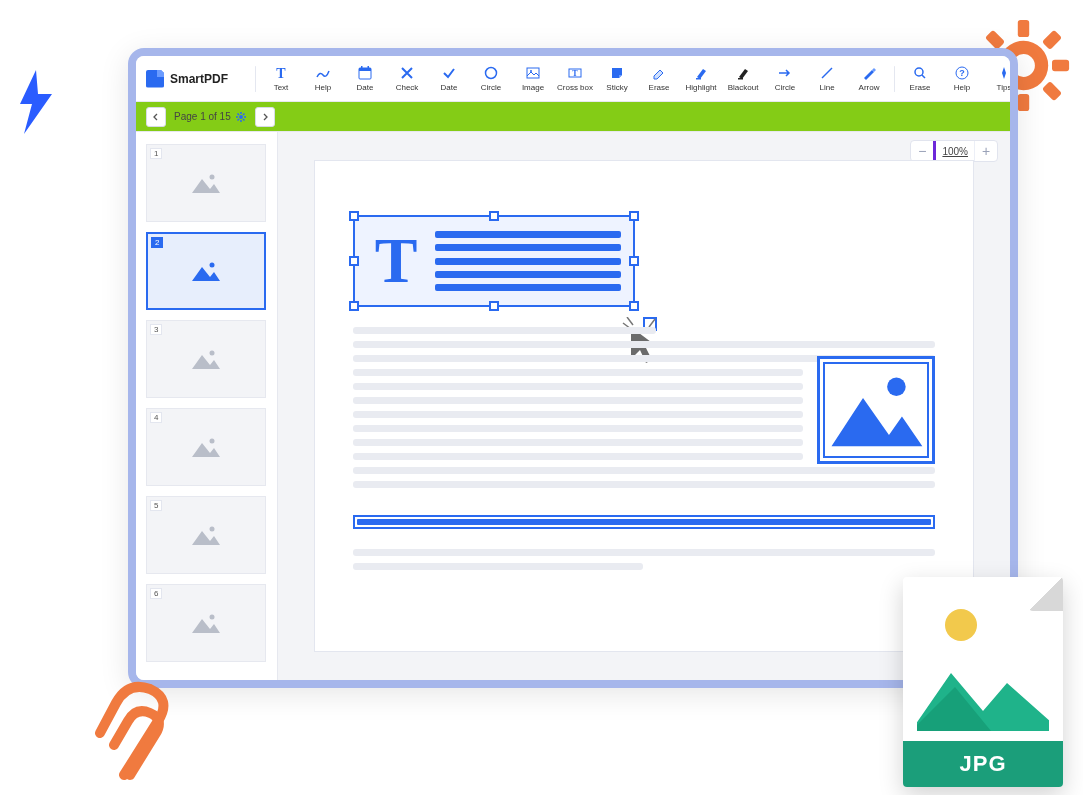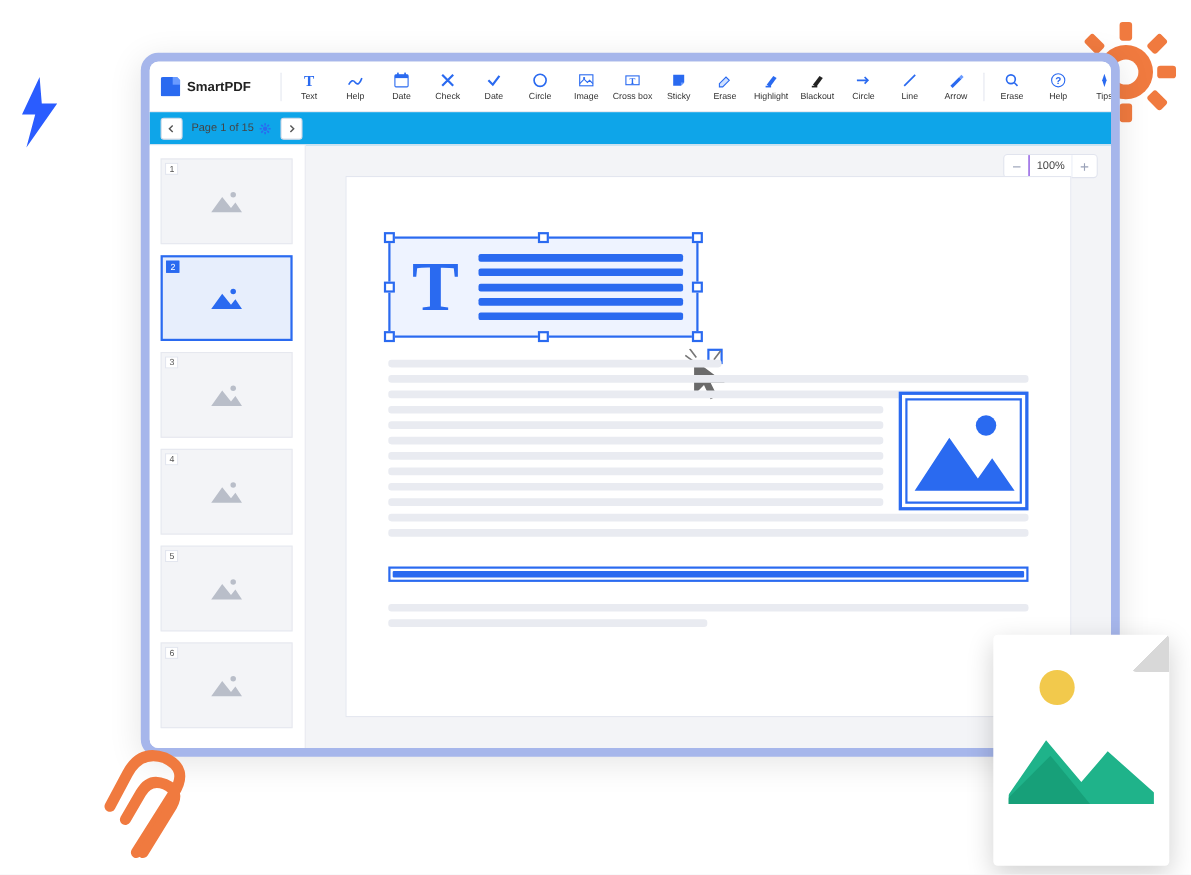--- a/index.html
+++ b/index.html
@@ -98,40 +98,40 @@
   width: 40px; height: 38px;
   border-radius: 4px;
   cursor: pointer;
   font-size: 8px; color: #333;
   gap: 2px;
 }
 .tool svg { width: 16px; height: 16px; }
 .tool.sep { width: 1px; height: 26px; background: #e4e7f0; cursor: default; margin: 0 3px; }
 .subbar {
   height: 30px; display: flex; align-items: center; justify-content: space-between;
-  padding: 0 10px; background: #0ea5e9; border-bottom: 1px solid #e6e8ef;
+  padding: 0 10px; background: #84cc16; border-bottom: 1px solid #e6e8ef;
 }
 .pager { display: flex; align-items: center; gap: 8px; }
 .nav-btn {
   width: 20px; height: 20px; border: 1px solid #d7dbe6; border-radius: 3px;
   display: flex; align-items: center; justify-content: center; cursor: pointer; background: #fff;
 }
 .nav-btn svg { width: 10px; height: 10px; }
 .page-label { font-size: 10px; color: #444; display: flex; align-items: center; gap: 4px; }
 .page-label .gear { color: #2a6af0; }
 .zoom {
   display: flex; align-items: center; gap: 0;
   border: 1px solid #e1e4ee; border-radius: 4px; height: 22px; overflow: hidden;
   background: #fff;
 }
 .zoom .zbtn {
   width: 22px; height: 22px; display: flex; align-items: center; justify-content: center;
   cursor: pointer; color: #9aa2b8; font-size: 14px;
 }
-.zoom .zval { font-size: 10px; color: #444; padding: 0 6px; border-left: 1px solid #6d28d9; border-right: 1px solid #eceff7; height: 100%; display: flex; align-items: center; }
+.zoom .zval { font-size: 10px; color: #444; padding: 0 6px; border-left: 3px solid #6d28d9; border-right: 1px solid #eceff7; height: 100%; display: flex; align-items: center; text-decoration: underline; }
 .body { position: absolute; top: 76px; bottom: 0; left: 0; right: 0; display: flex; }
 .sidebar {
   width: 142px; background: #fff; border-right: 1px solid #e6e8ef;
   padding: 12px 10px; display: flex; flex-direction: column; gap: 10px; overflow: hidden;
 }
 .thumb {
   position: relative; width: 120px; height: 78px; background: #f3f4f7;
   border: 1px solid #e6e8ef; cursor: pointer;
 }
 .thumb.selected { border: 2px solid #2a6af0; background: #e7eefc; }
@@ -521,15 +521,16 @@
 
   <div class="decor-file">
     <div class="fold"></div>
     <div class="pic">
       <div class="sun"></div>
       <svg class="hills" viewBox="0 0 150 78" preserveAspectRatio="none">
         <path d="M0 78 L40 20 L72 58 L96 30 L150 78 Z" fill="#1fb38a"></path>
         <path d="M0 78 L44 34 L80 78 Z" fill="#17a079"></path>
       </svg>
     </div>
+    <div class="band">JPG</div>
   </div>
 
 </div>
 
 </body></html>

